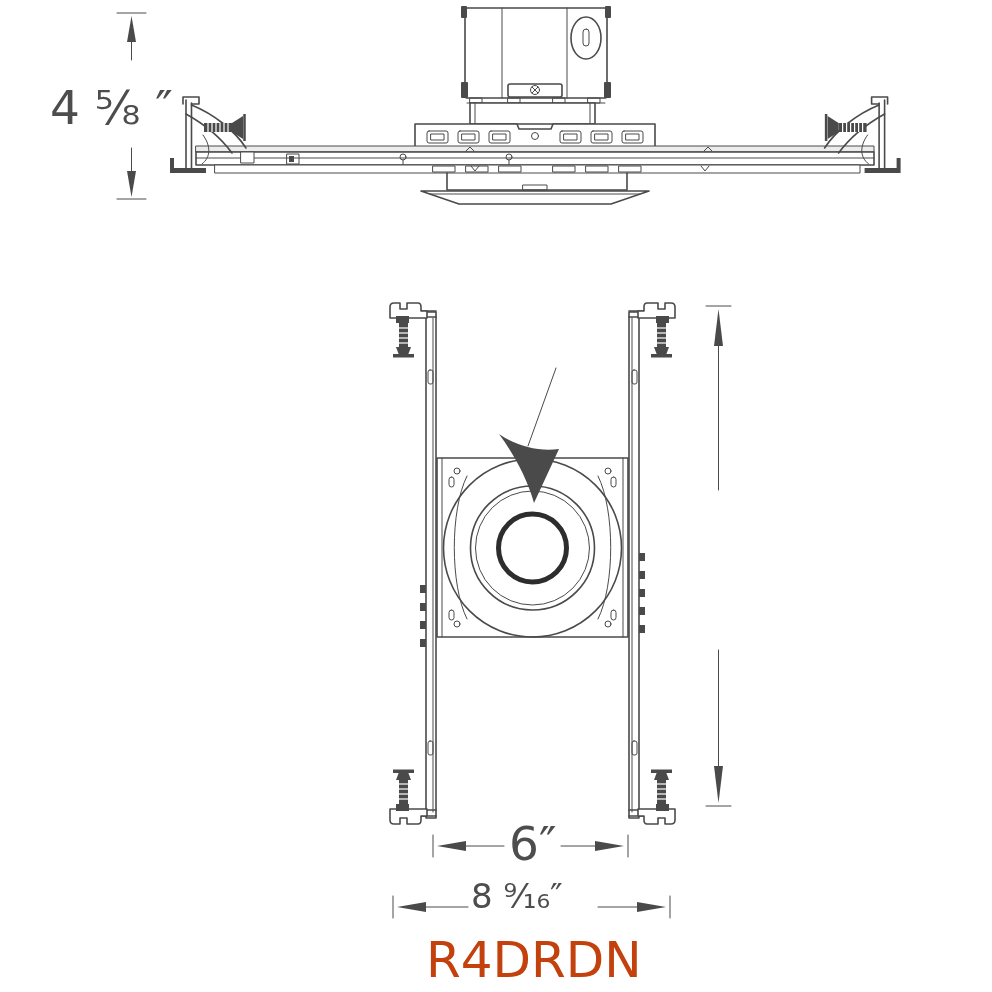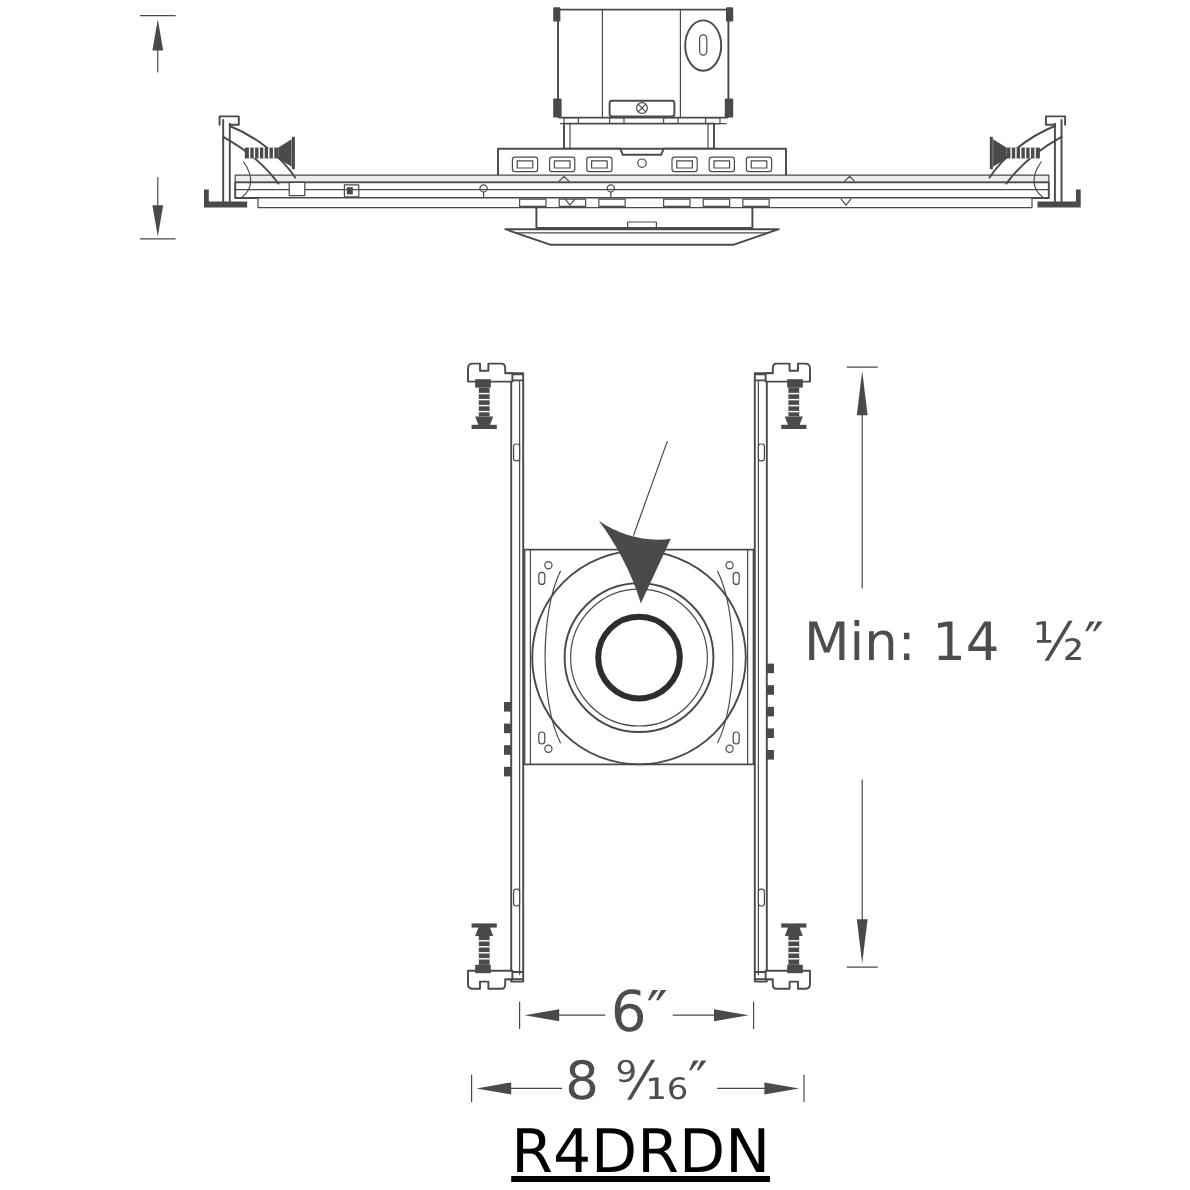--- a/index.html
+++ b/index.html
@@ -6,21 +6,21 @@
   .canvas{position:relative;width:992px;height:992px;background:#fff;overflow:hidden;
           font-family:"DejaVu Sans","Liberation Sans",sans-serif;}
   .canvas svg{position:absolute;left:0;top:0;}
   .ln{fill:none;stroke:#4a4a4a;stroke-width:1.6;stroke-linecap:round;stroke-linejoin:round;}
   .thin{stroke-width:1;}
   .wht{fill:#ffffff;}
   .shade{fill:#ececec;}
   .fill{fill:#4a4a4a;stroke:none;}
   .thread{stroke:#ffffff;stroke-width:1.2;}
   .dim-label{position:absolute;color:#4d4d4d;line-height:1.1;white-space:pre;}
-  .model-label{position:absolute;color:#000000;line-height:1.1;white-space:pre;text-decoration:underline;}
+  .model-label{position:absolute;color:#c2410c;line-height:1.1;white-space:pre;}
 </style>
 </head>
 <body>
 
 <div class="canvas">
 
 <svg width="992" height="992" viewBox="0 0 992 992">
 
   <g>
 
@@ -235,24 +235,24 @@
       <line class="ln thin" x1="393" y1="896" x2="393" y2="918"></line>
       <line class="ln thin" x1="670" y1="896" x2="670" y2="918"></line>
       <polygon class="fill" points="397,907 426,902 426,912"></polygon>
       <line class="ln thin" x1="426" y1="907" x2="468" y2="907"></line>
       <line class="ln thin" x1="598" y1="907" x2="637" y2="907"></line>
       <polygon class="fill" points="666,907 637,902 637,912"></polygon>
     </g>
   </g>
 </svg>
 
-
-
-<div class="dim-label" style="left:670px;top:512px;font-size:44px;">Min: 14  ½″</div>
+<div class="dim-label" style="left:50px;top:82px;font-size:47px;">4 ⅝ ″</div>
+
+
 
 
 <div class="dim-label" style="left:509px;top:818px;font-size:47px;">6″</div>
 
-<div class="dim-label" style="left:471px;top:878px;font-size:44px;">8 ⁹⁄₁₆″</div>
+<div class="dim-label" style="left:471px;top:878px;font-size:34px;">8 ⁹⁄₁₆″</div>
 
 <div class="model-label" style="left:426px;top:933px;font-size:50px;">R4DRDN</div>
 
 </div>
 
 </body></html>

